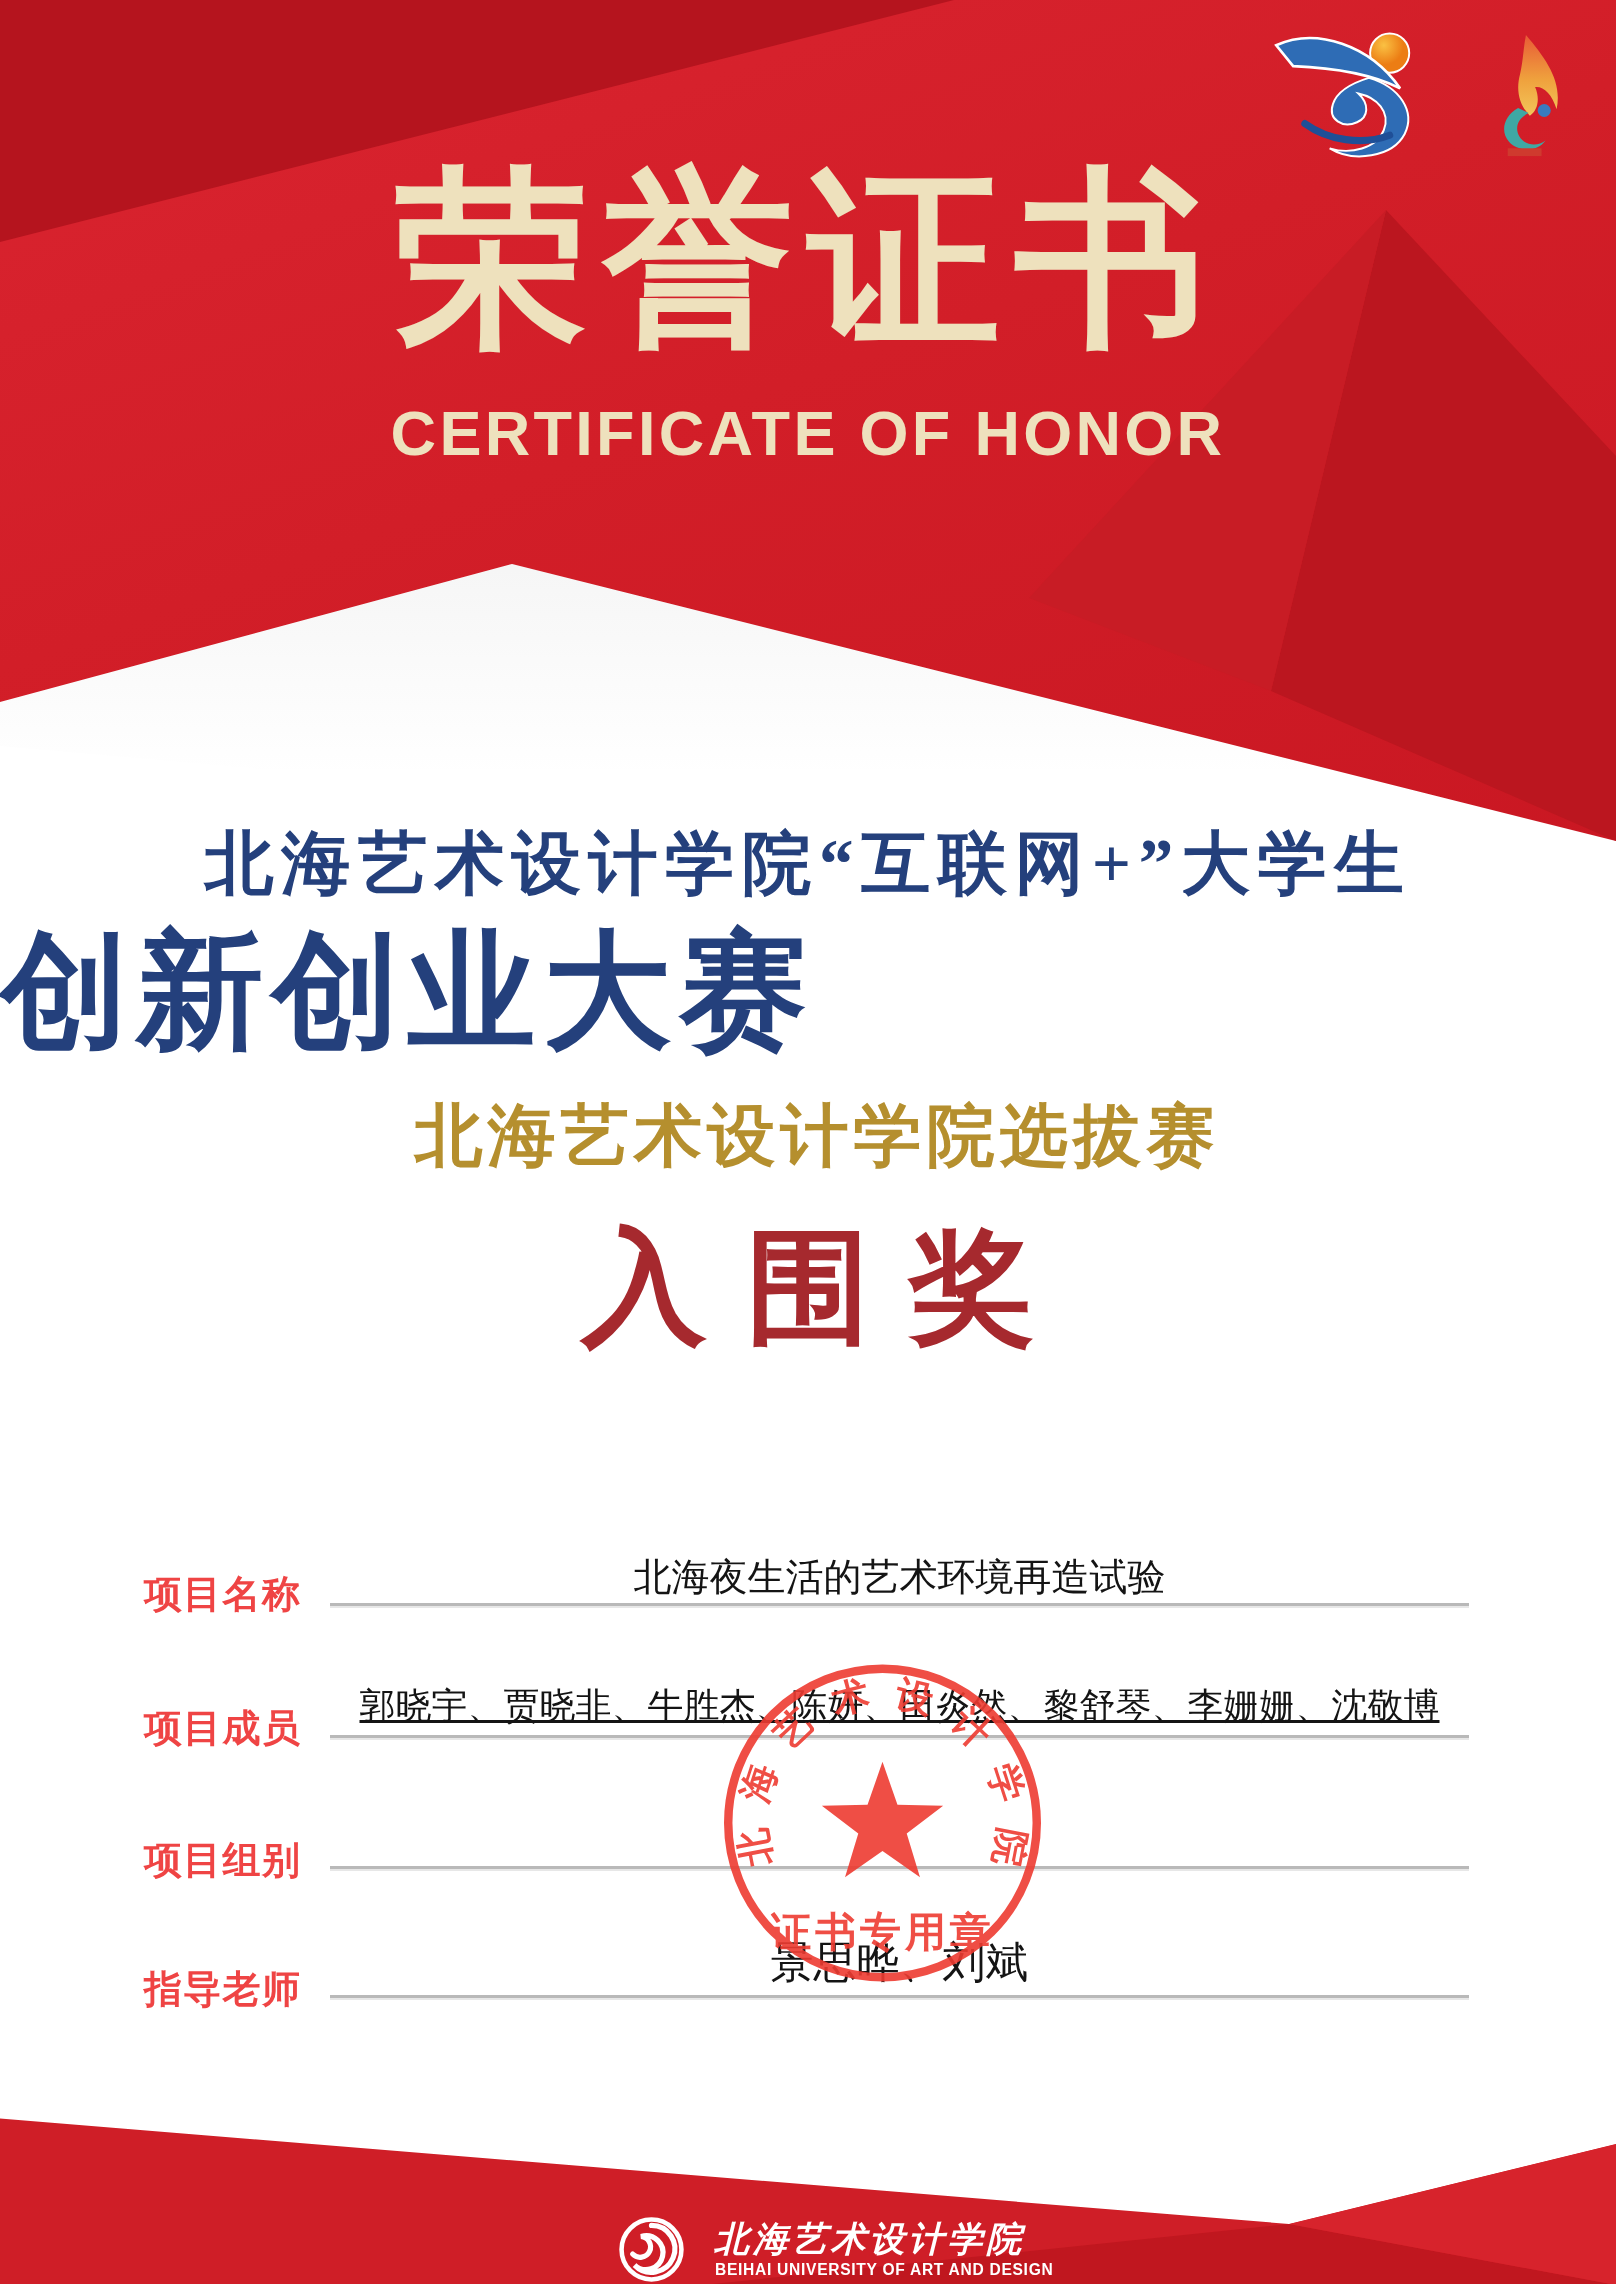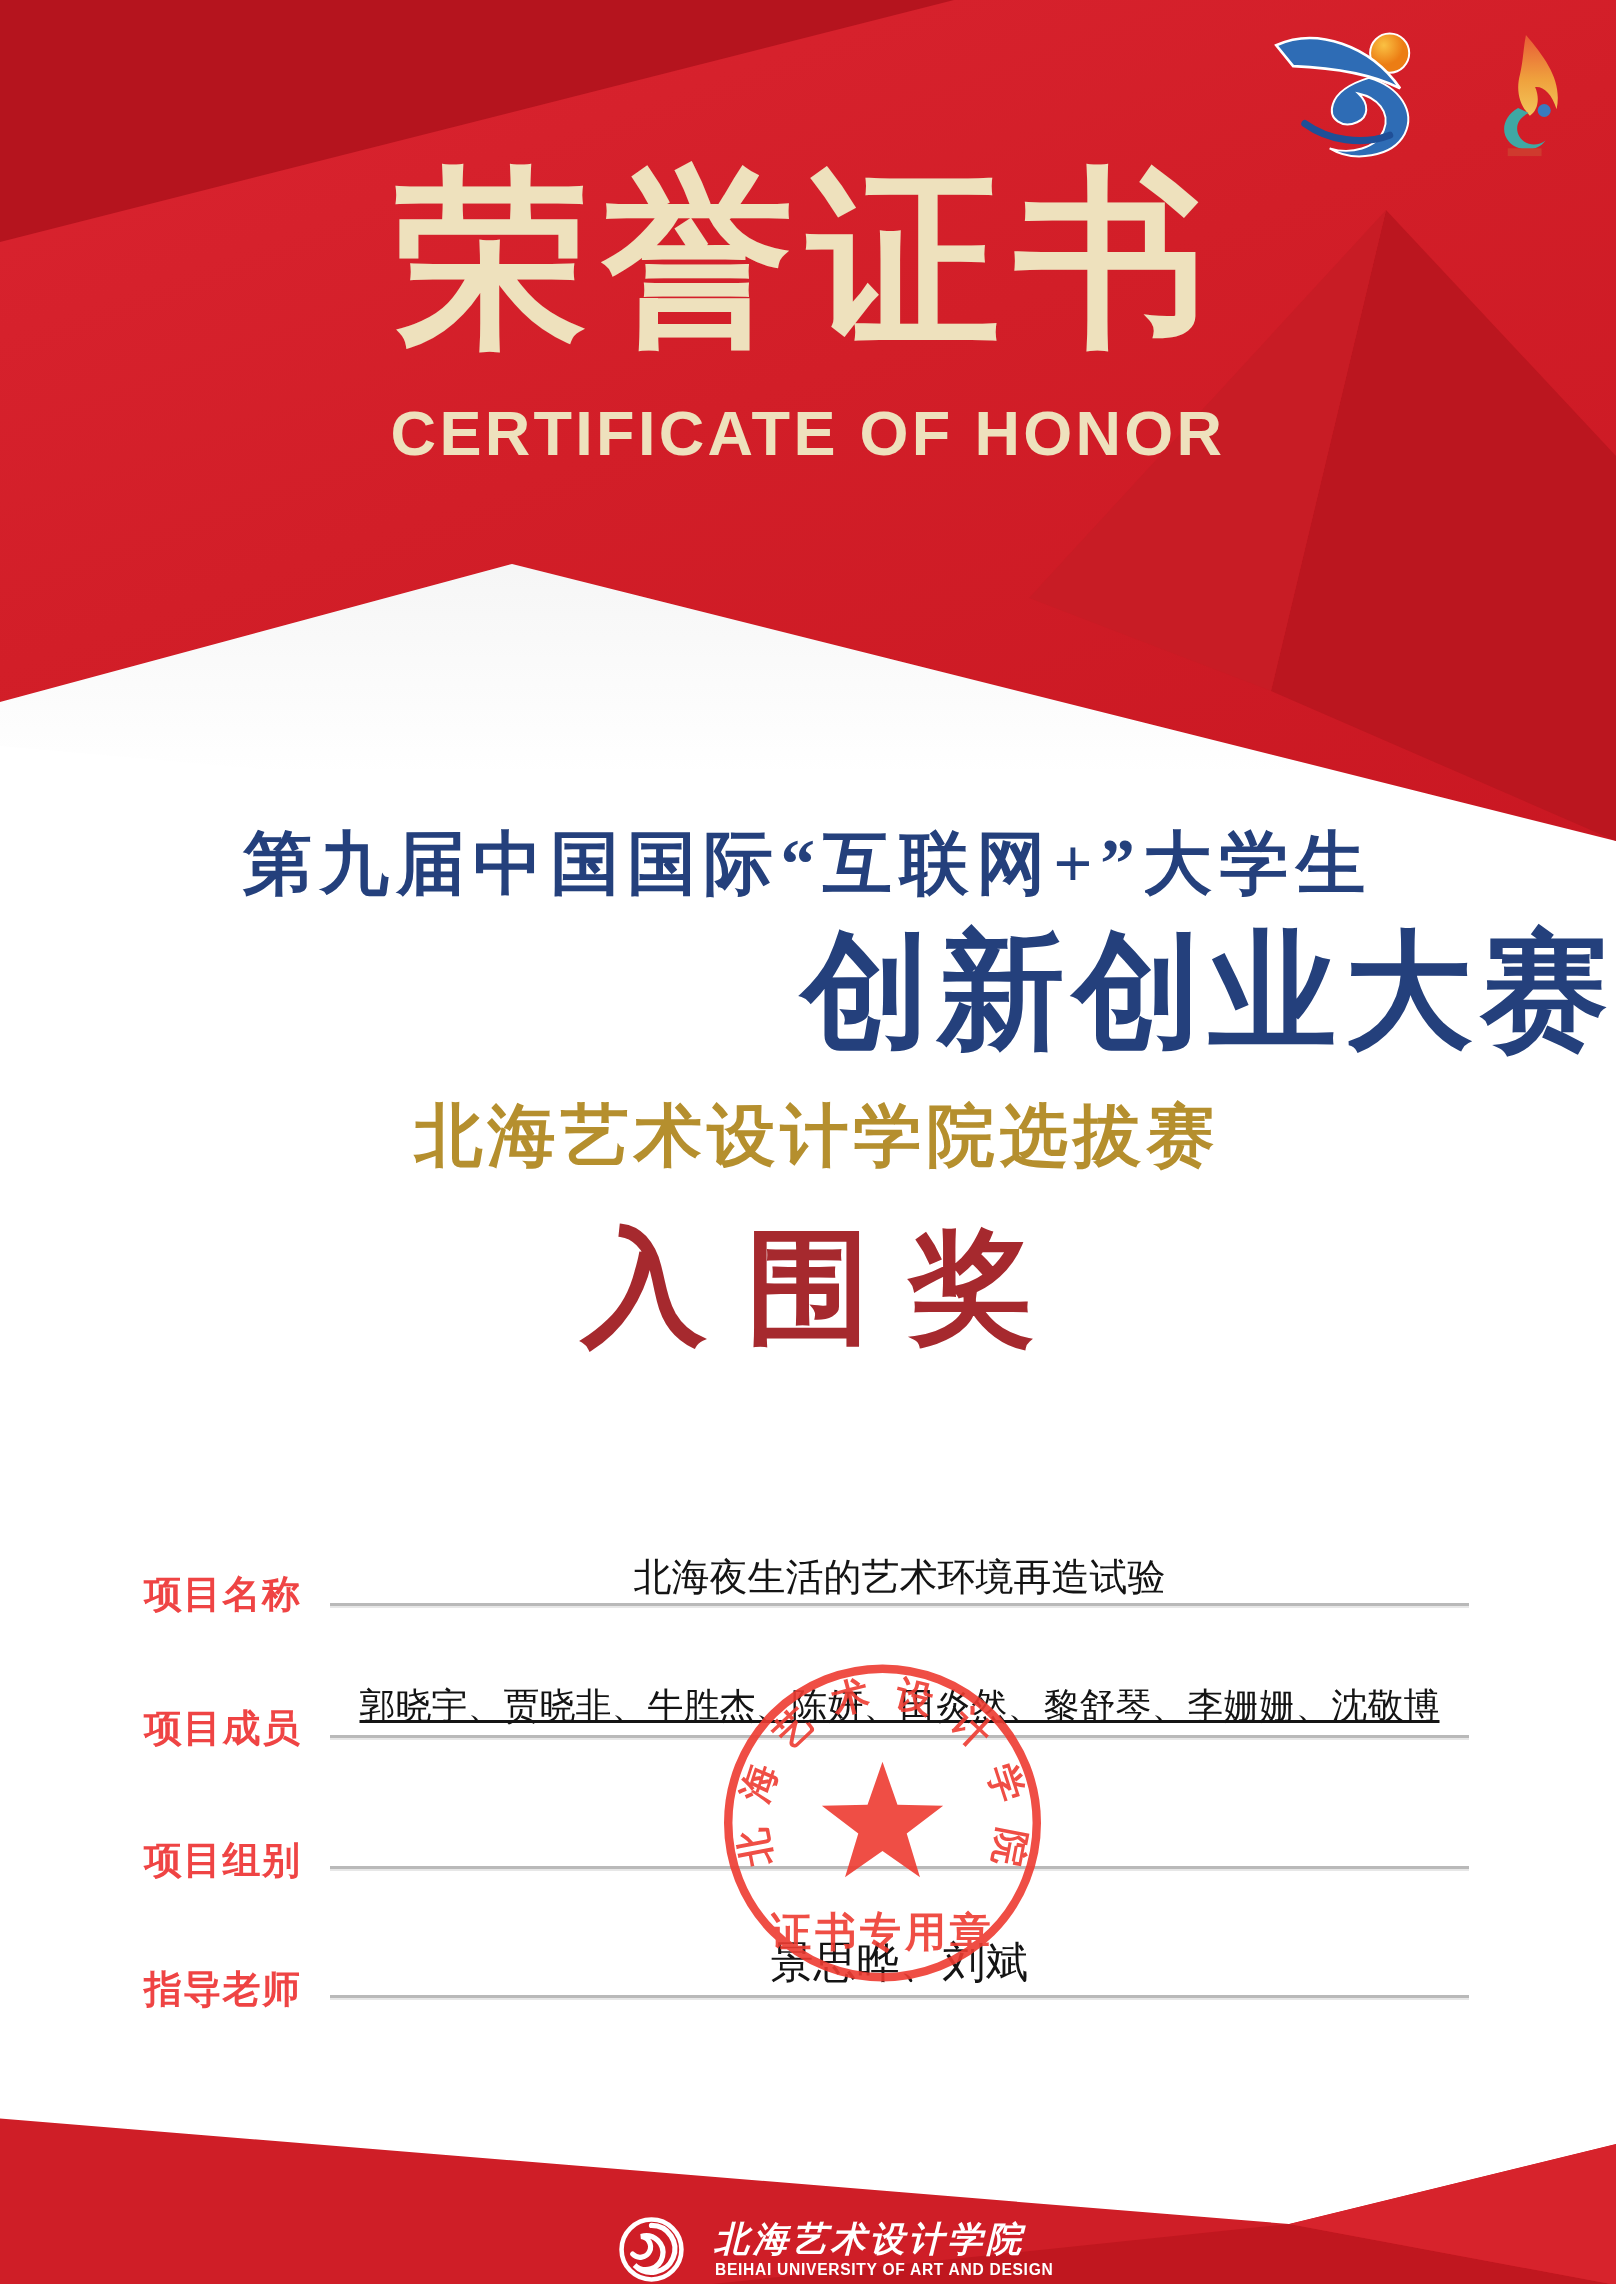--- a/index.html
+++ b/index.html
@@ -31,21 +31,21 @@
     position:absolute; left:0; top:397px; width:1616px; text-align:center;
     font-size:63px; font-weight:bold; color:#eee1bd; letter-spacing:3.3px;
   }
   
   .comp-line1{
     position:absolute; left:0; top:818px; width:1616px; text-align:center;
     font-size:69px; font-weight:bold; color:#24407c; letter-spacing:7.8px;
     font-family:"Liberation Serif", serif;
   }
   .comp-line2{
-    position:absolute; left:0; top:906px; width:1616px; text-align:right;
+    position:absolute; left:0; top:906px; width:1616px; text-align:left;
     font-size:128px; font-weight:bold; color:#24407c; letter-spacing:7.8px;
     font-family:"Liberation Serif", serif;
   }
   .comp-line3{
     position:absolute; left:0; top:1091px; width:1616px; text-align:center;
     font-size:68px; font-weight:bold; color:#b58f2e; letter-spacing:5.2px;
     font-family:"Liberation Serif", serif;
     padding-left:9px;
   }
   .award-name{
@@ -135,21 +135,21 @@
           <stop offset="55%" stop-color="#efa13d"></stop>
           <stop offset="100%" stop-color="#f3c65a"></stop>
       </linearGradient>
     </defs>
     <path d="M78,6 C110,44 134,78 125,120 C118,96 104,84 92,86 C100,104 96,122 84,130 C68,114 62,92 69,66 C74,44 74,26 78,6 Z" fill="url(#flameG)"></path>
     <path d="M66,118 C44,130 38,154 52,170 C66,186 96,186 108,168 C96,178 76,176 68,162 C60,148 66,134 82,126 Z" fill="#3fa8a4"></path>
     <circle cx="106" cy="122" r="10" fill="#3a7bbf"></circle>
     <rect x="50" y="180" width="52" height="12" fill="#cf3a2e"></rect>
   </svg>
 
-  <div class="comp-line1">第九届中国国际“互联网+”大学生</div>
+  <div class="comp-line1">北海艺术设计学院“互联网+”大学生</div>
   <div class="comp-line2">创新创业大赛</div>
   <div class="comp-line3">北海艺术设计学院选拔赛</div>
   <div class="award-name">入围奖</div>
 
   <div class="form-label b1">项目名称</div>
   <div class="form-value v1">北海夜生活的艺术环境再造试验</div>
   <div class="form-line l1"></div>
 
   <div class="form-label b2">项目成员</div>
   <div class="form-value v2">郭晓宇、贾晓非、牛胜杰、陈妍、田炎然、黎舒琴、李姗姗、沈敬博</div>

